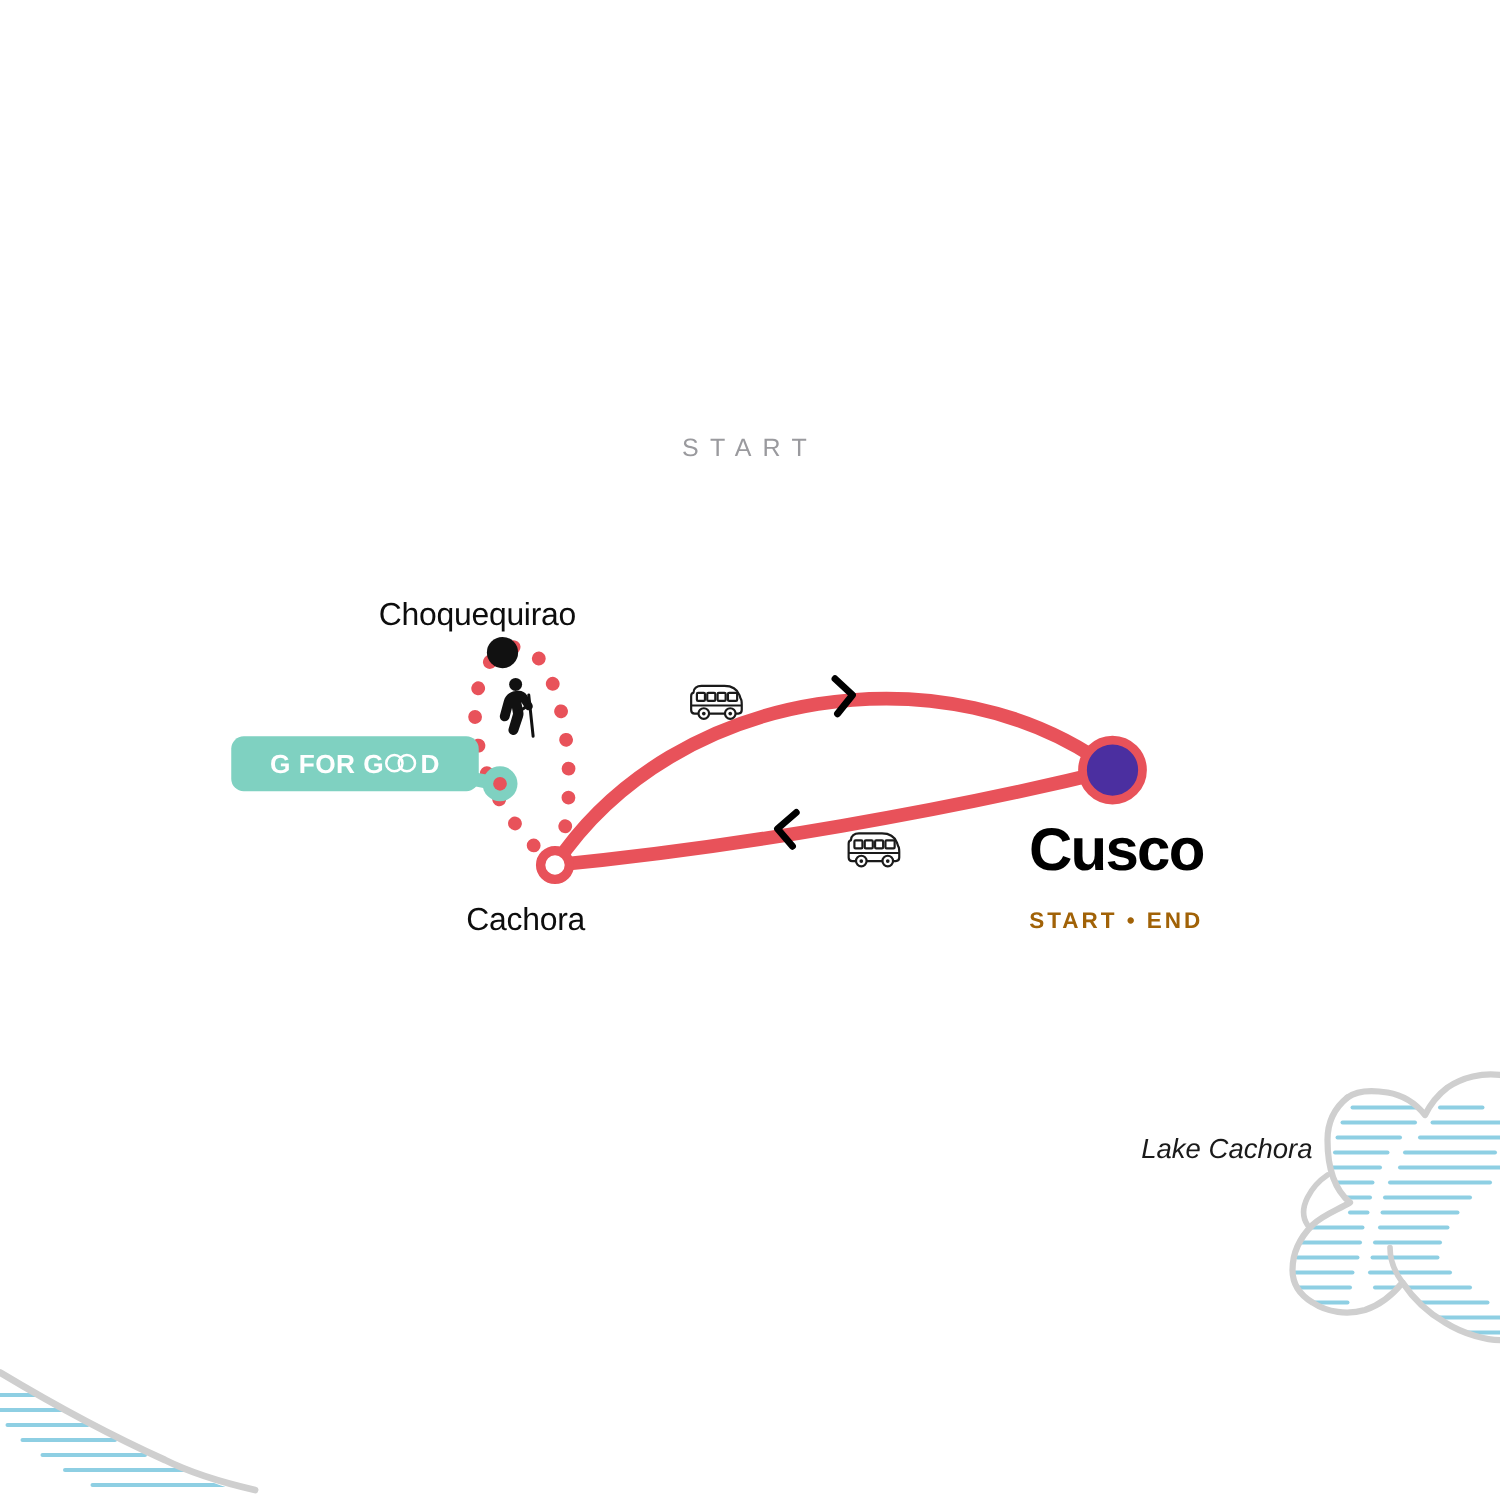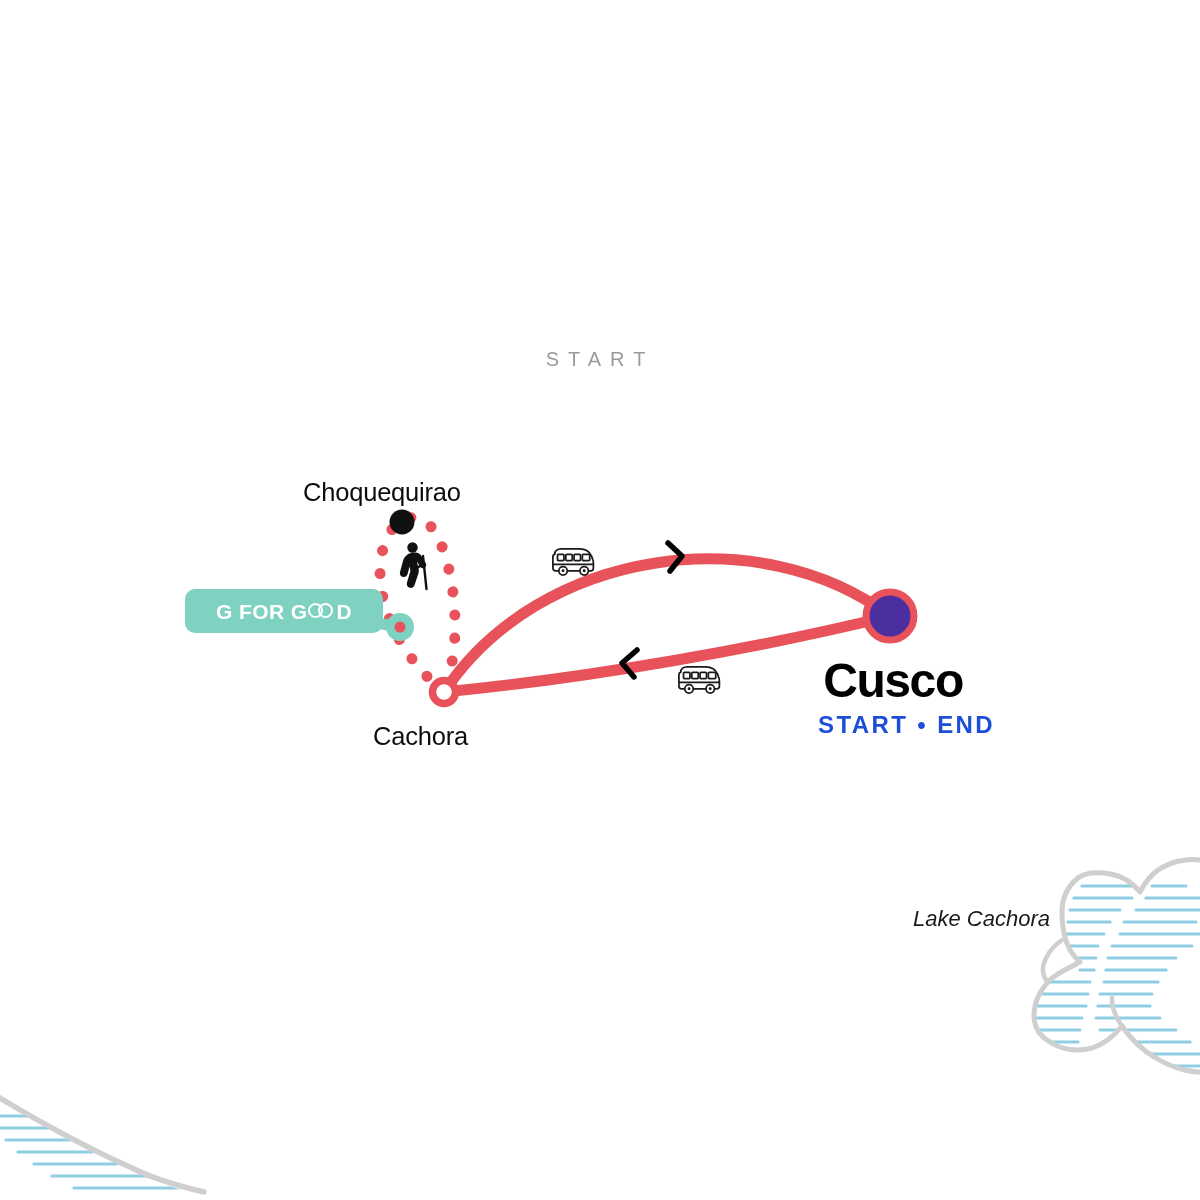--- a/index.html
+++ b/index.html
@@ -68,24 +68,24 @@
   }
   #cusco-name {
     font-size: 48px;
     font-weight: 700;
     color: #000000;
     letter-spacing: -1.4px;
     line-height: 1.0;
     margin-top: 12px;
   }
   #cusco-sub {
-    margin-top: 6px;
-    font-size: 24px;
+    margin-top: 21px;
+    font-size: 18px;
     font-weight: 700;
-    color: #1d4ed8;
+    color: #a16207;
     letter-spacing: 2.4px;
   }
   
   #label-lake {
     left: 913px;
     top: 906px;
     font-size: 22px;
     font-style: italic;
     color: #1a1a1a;
     font-weight: 400;

